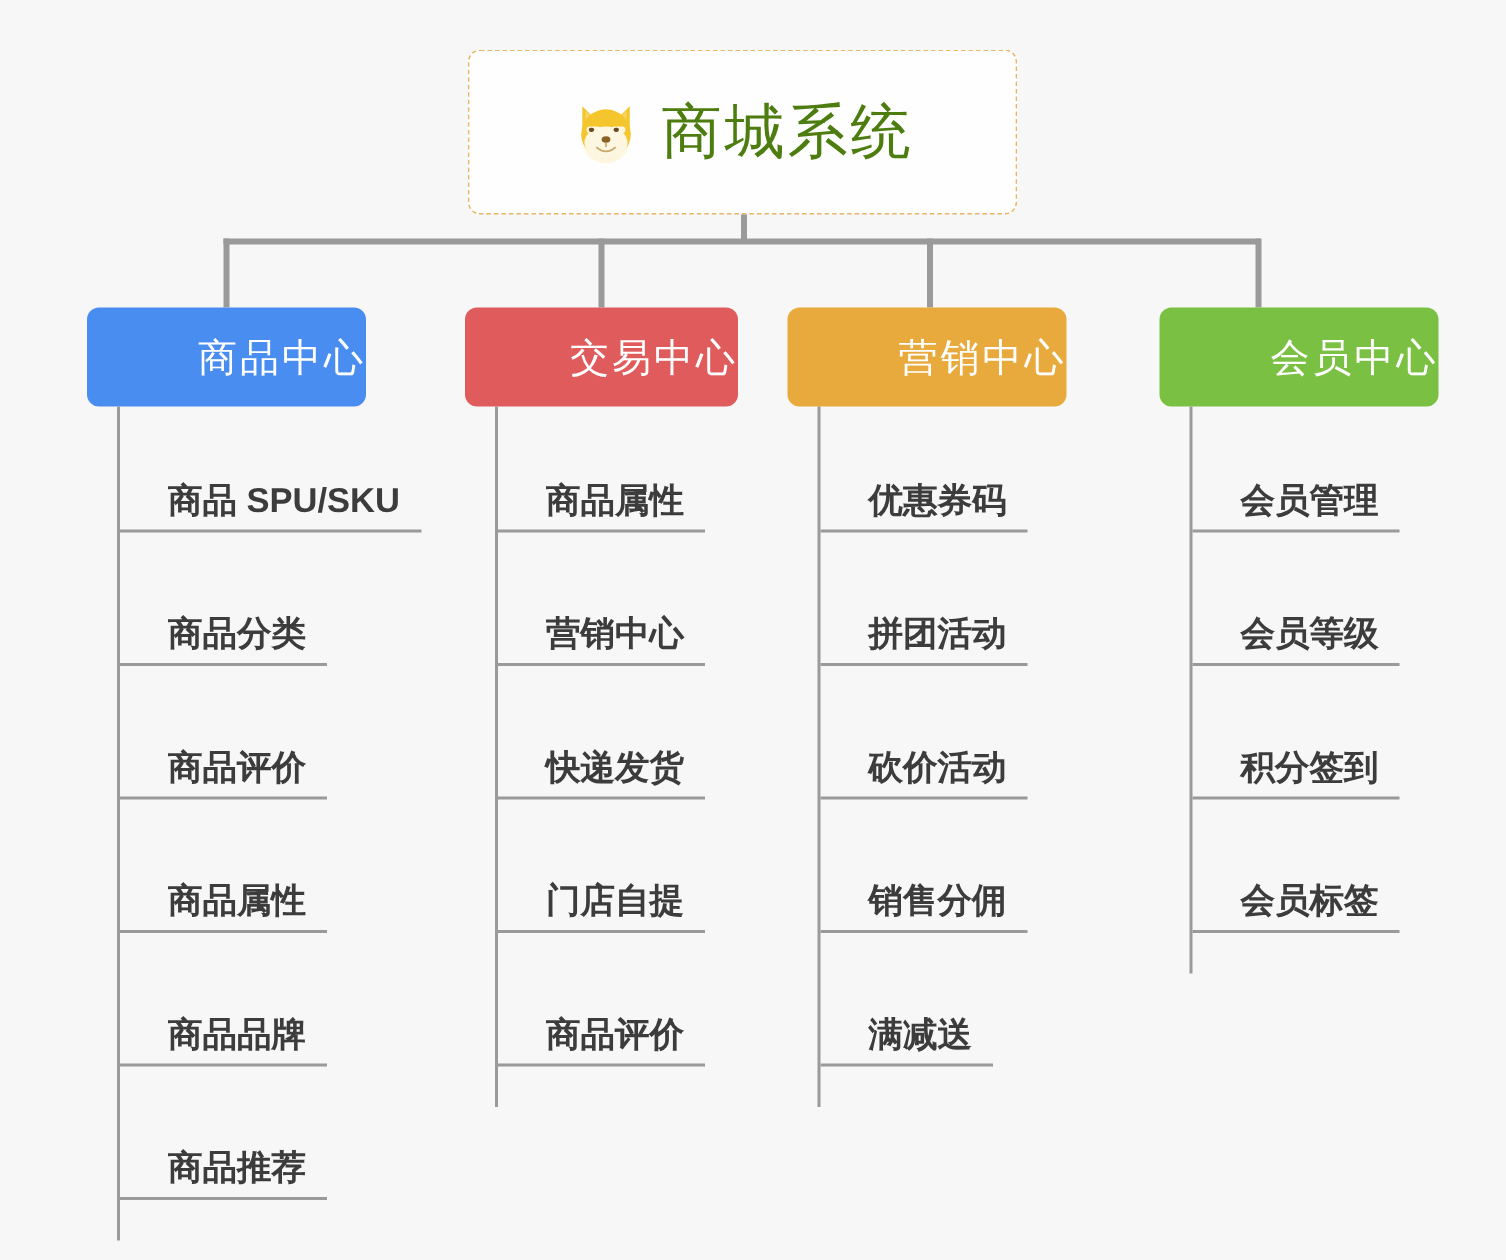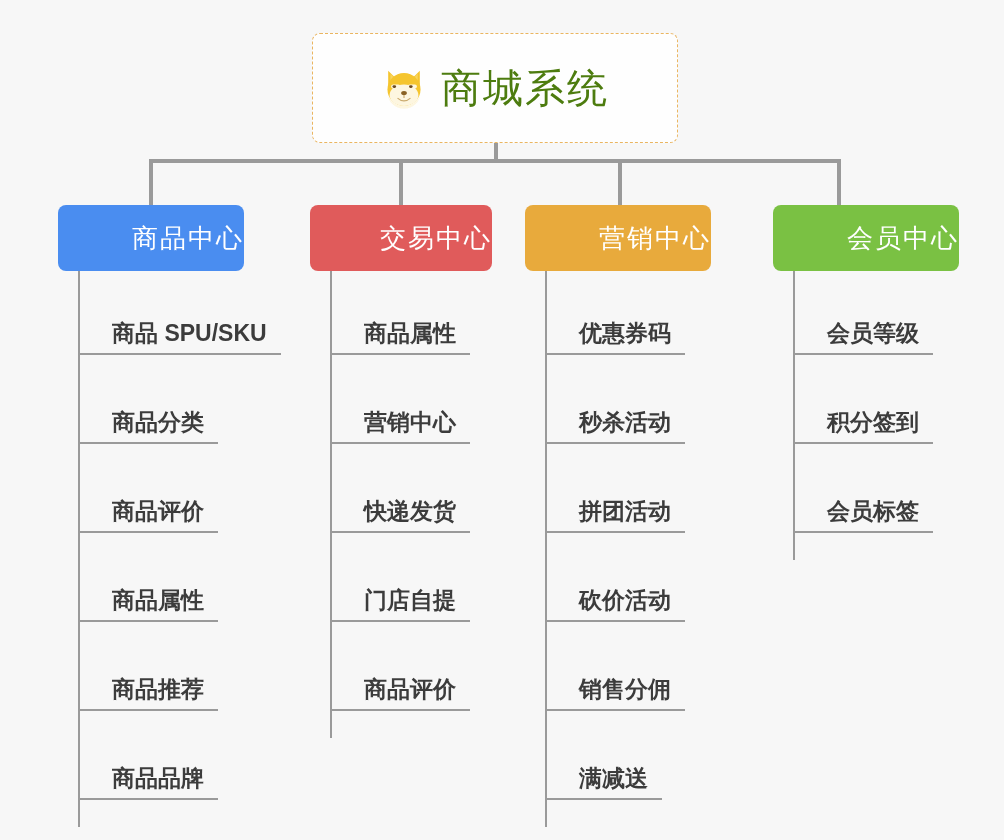--- a/index.html
+++ b/index.html
@@ -128,24 +128,24 @@
       <div class="leaf">
           <span class="leaf-inner"><span class="leaf-label">商品分类</span></span>
         </div>
       <div class="leaf">
           <span class="leaf-inner"><span class="leaf-label">商品评价</span></span>
         </div>
       <div class="leaf">
           <span class="leaf-inner"><span class="leaf-label">商品属性</span></span>
         </div>
       <div class="leaf">
+          <span class="leaf-inner"><span class="leaf-label">商品品牌</span></span>
+        </div>
+      <div class="leaf">
           <span class="leaf-inner"><span class="leaf-label">商品推荐</span></span>
-        </div>
-      <div class="leaf">
-          <span class="leaf-inner"><span class="leaf-label">商品品牌</span></span>
         </div>
     </div>
   </div>
 
   <div class="branch" style="left:310px;width:182px">
     <div class="branch-header" style="background:#e05b5b">
       <span>交易中心</span>
     </div>
     <div class="branch-body">
       <div class="leaf">
@@ -168,43 +168,43 @@
 
   <div class="branch" style="left:525px;width:186px">
     <div class="branch-header" style="background:#e8aa3c">
       <span>营销中心</span>
     </div>
     <div class="branch-body">
       <div class="leaf">
           <span class="leaf-inner"><span class="leaf-label">优惠券码</span></span>
         </div>
       <div class="leaf">
-          <span class="leaf-inner"><span class="leaf-label">秒杀活动</span></span>
-        </div>
-      <div class="leaf">
           <span class="leaf-inner"><span class="leaf-label">拼团活动</span></span>
         </div>
       <div class="leaf">
           <span class="leaf-inner"><span class="leaf-label">砍价活动</span></span>
         </div>
       <div class="leaf">
           <span class="leaf-inner"><span class="leaf-label">销售分佣</span></span>
         </div>
       <div class="leaf">
           <span class="leaf-inner"><span class="leaf-label">满减送</span></span>
         </div>
     </div>
   </div>
 
   <div class="branch" style="left:773px;width:186px">
     <div class="branch-header" style="background:#7ac143">
       <span>会员中心</span>
     </div>
     <div class="branch-body">
       <div class="leaf">
+          <span class="leaf-inner"><span class="leaf-label">会员管理</span></span>
+        </div>
+      <div class="leaf">
           <span class="leaf-inner"><span class="leaf-label">会员等级</span></span>
         </div>
       <div class="leaf">
           <span class="leaf-inner"><span class="leaf-label">积分签到</span></span>
         </div>
       <div class="leaf">
           <span class="leaf-inner"><span class="leaf-label">会员标签</span></span>
         </div>
     </div>
   </div>

